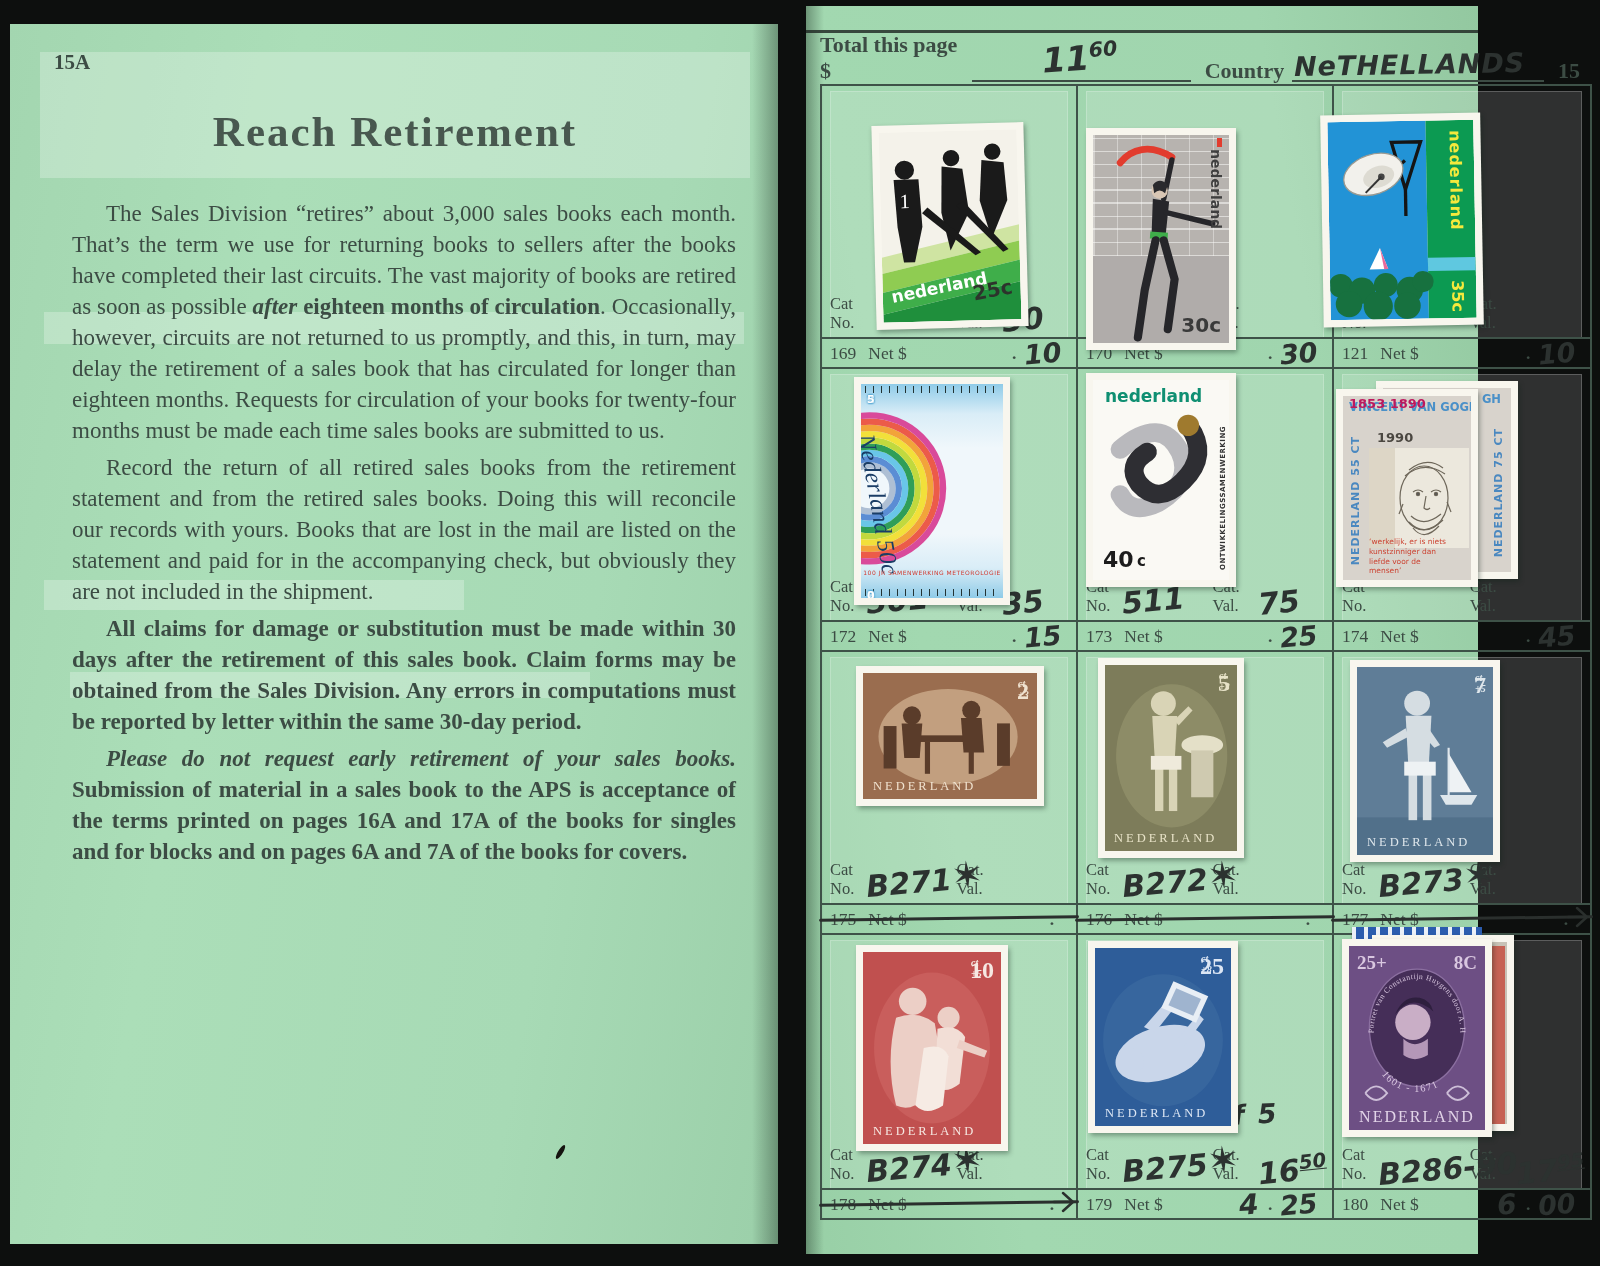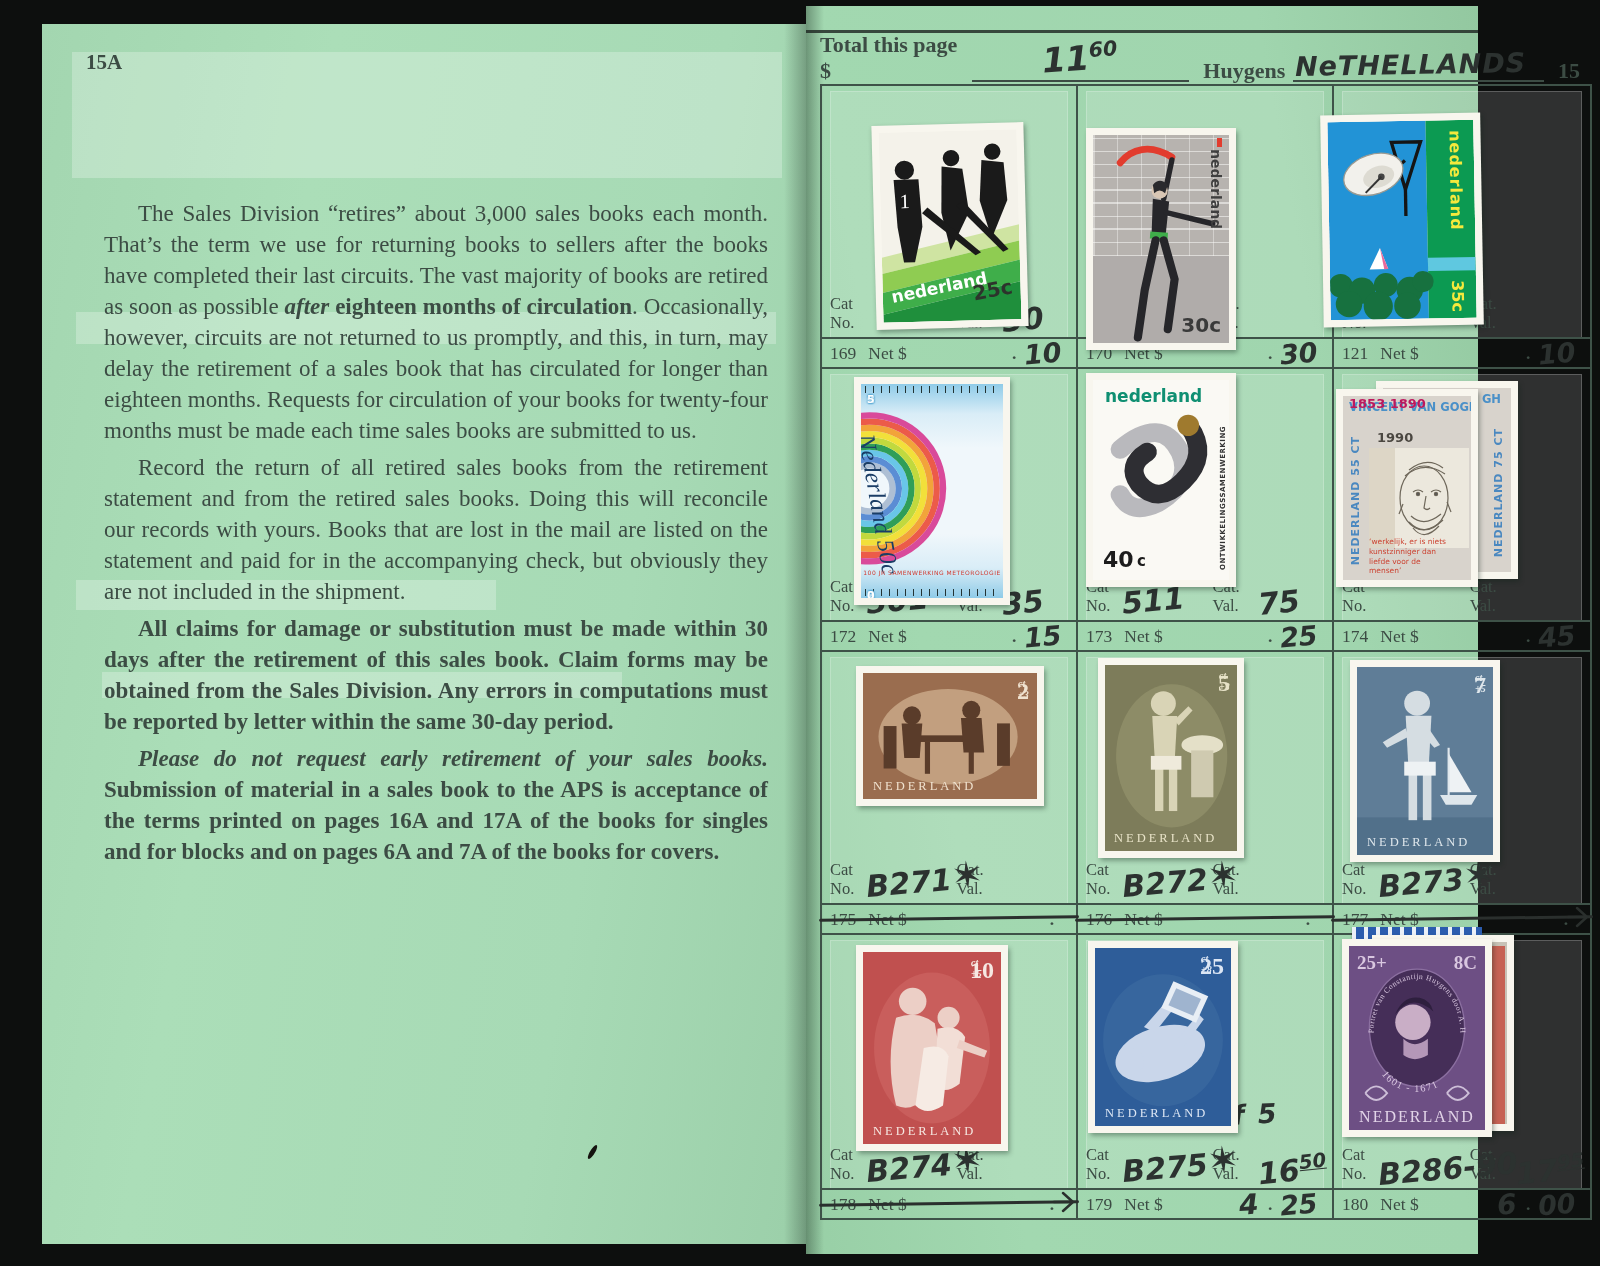--- a/index.html
+++ b/index.html
@@ -1,20 +1,20 @@
 <!DOCTYPE html>
 <html><head>
 <meta charset="utf-8">
 <style>
   html,body{margin:0;padding:0;background:#0d0f0e;width:1600px;height:1266px;overflow:hidden;}
   *{box-sizing:border-box;}
   :root{--line:#3e5248;--ink:#3c4c44;--hand:#2c3230;}
 
   .page{position:absolute;font-family:"Liberation Serif",serif;color:var(--ink);}
-  .left-page{left:42px;top:24px;width:768px;height:1220px;background:linear-gradient(100deg,#a3d6b0,#abdeb8 30%,#a7dab5 70%,#9bcfa9);}
+  .left-page{left:10px;top:24px;width:768px;height:1220px;background:linear-gradient(100deg,#a3d6b0,#abdeb8 30%,#a7dab5 70%,#9bcfa9);}
   .left-page::after{content:"";position:absolute;top:0;right:0;width:26px;height:100%;background:linear-gradient(90deg,rgba(0,0,0,0),rgba(10,25,15,.35));}
   .right-page{left:806px;top:6px;width:672px;height:1248px;background:linear-gradient(80deg,#98cfa6,#a2d8b0 25%,#a0d5ae 75%,#93c8a0);}
   .right-page::before{content:"";position:absolute;top:0;left:0;width:18px;height:100%;background:linear-gradient(90deg,rgba(10,25,15,.35),rgba(0,0,0,0));}
 
   
   .hl{position:absolute;background:rgba(255,255,255,.26);z-index:0;}
   .lp-num{position:absolute;left:44px;top:26px;font-weight:bold;font-size:21px;z-index:2;}
   .lp-title{position:absolute;left:60px;top:30px;width:650px;margin:0;text-align:center;font-size:43px;line-height:1.22;font-weight:bold;color:#48584f;letter-spacing:2px;z-index:2;}
   .lp-body{position:absolute;left:62px;top:168px;width:664px;font-size:23px;line-height:31px;z-index:2;}
   .lp-body p{margin:6px 0;text-indent:34px;text-align:justify;}
@@ -150,39 +150,39 @@
 </style>
 </head>
 <body>
 
 <div class="page left-page">
   <div class="hl" style="left:30px;top:28px;width:710px;height:126px;"></div>
   <div class="hl" style="left:34px;top:288px;width:700px;height:32px;"></div>
   <div class="hl" style="left:34px;top:556px;width:420px;height:30px;"></div>
   <div class="hl" style="left:60px;top:648px;width:520px;height:26px;"></div>
   <div class="lp-num">15A</div>
-  <h1 class="lp-title"><br></h1>
+  <h1 class="lp-title"><br><span>Reach Retirement</span></h1>
   <div class="lp-body">
       <p><span>The Sales Division “retires” about 3,000 sales books each month. That’s the term we use for returning books to sellers after the books have completed their last circuits. The vast majority of books are retired as soon as possible </span><span class="bi">after</span><span> </span><span class="b">eighteen months of circulation</span><span>. Occasionally, however, circuits are not returned to us promptly, and this, in turn, may delay the retirement of a sales book that has circulated for longer than eighteen months. </span><span class="i">Requests for circulation of your books for twenty-four months must be made each time sales books are submitted to us.</span></p>
       <p><span>Record the return of all retired sales books from the retirement statement and from the retired sales books. Doing this will reconcile our records with yours. Books that are lost in the mail are listed on the statement and paid for in the accompanying check, but obviously they are not included in the shipment.</span></p>
       <p><span class="b">All claims for damage or substitution must be made within 30 days after the retirement of this sales book. Claim forms may be obtained from the Sales Division. Any errors in computations must be reported by letter within the same 30-day period.</span></p>
       <p><span class="bi">Please do not request early retirement of your sales books.</span><span class="b"> Submission of material in a sales book to the APS is acceptance of the terms printed on pages 16A and 17A of the books for singles and for blocks and on pages 6A and 7A of the books for </span><span class="bu">covers.</span></p>
     </div>
   <div class="ink-mark"></div>
 </div>
 
 <div class="page right-page">
   <div class="rp-top-edge"></div>
 
   <div class="rp-header">
     <span>Total this page $</span>
     <span class="h-line total-line">
       <span class="hw total"><span>11</span><span class="sup">60</span></span>
     </span>
-    <span>Huygens</span>
+    <span>Country</span>
     <span class="h-line country-line">
       <span class="hw country">NeTHELLANDS</span>
     </span>
     <span class="pagenum">15</span>
   </div>
 
   <div class="grid">
 
     <div class="cell">
       <div class="mount"></div>

